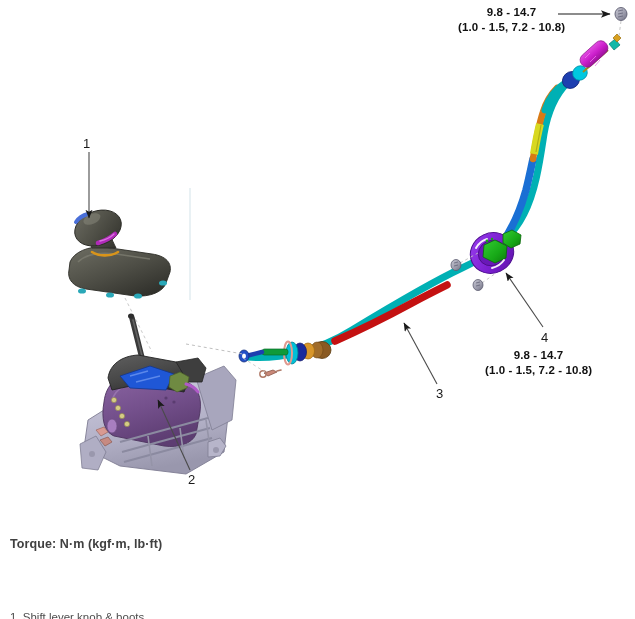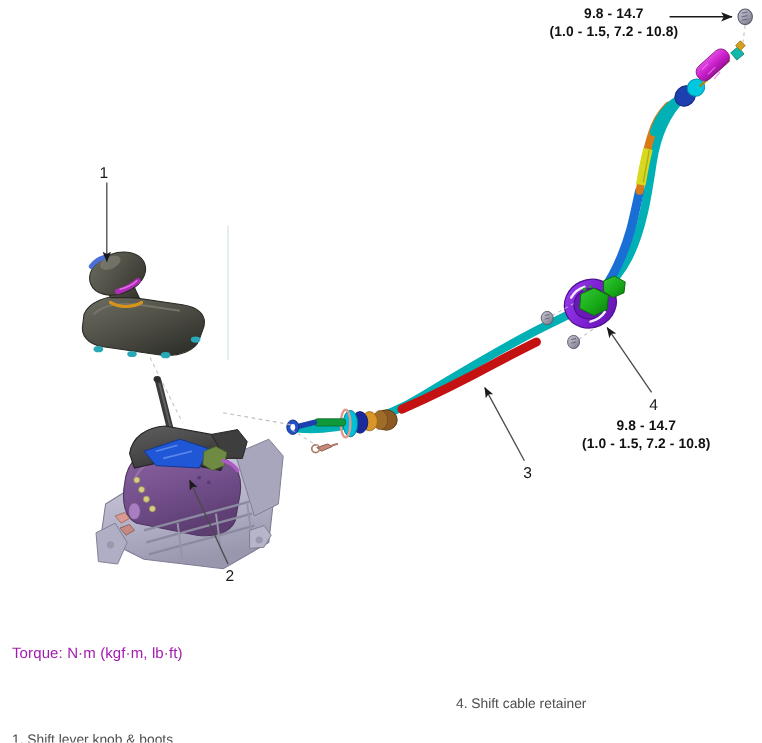--- a/index.html
+++ b/index.html
@@ -44,22 +44,22 @@
     left: 485px;
     top: 348px;
     text-align: center;
   }
   .torque-line { display: block; }
   #torque-heading {
     position: absolute;
     left: 10px;
     top: 537px;
     font-size: 12.5px;
-    font-weight: normal;
-    color: #a21caf;
+    font-weight: bold;
+    color: #404040;
     letter-spacing: 0.1px;
   }
   .legend-col {
     position: absolute;
     font-size: 11.5px;
     line-height: 19px;
     color: #4d4d4d;
   }
   #legend-left { left: 10px; top: 608px; text-align: right; }
   #legend-right { left: 380px; top: 578px; }
@@ -356,16 +356,15 @@
   <div class="callout-num" id="callout-3">3</div>
   <div class="callout-num" id="callout-4">4</div>
 
   <div id="torque-heading">Torque: N·m (kgf·m, lb·ft)</div>
 
   <div class="legend-col" id="legend-left">
     <div class="legend-item">1. Shift lever knob &amp; boots</div>
   </div>
 
   <div class="legend-col" id="legend-right">
-    <div class="legend-item">4. Shift cable retainer</div>
   </div>
 
 </div>
 
 </body></html>

